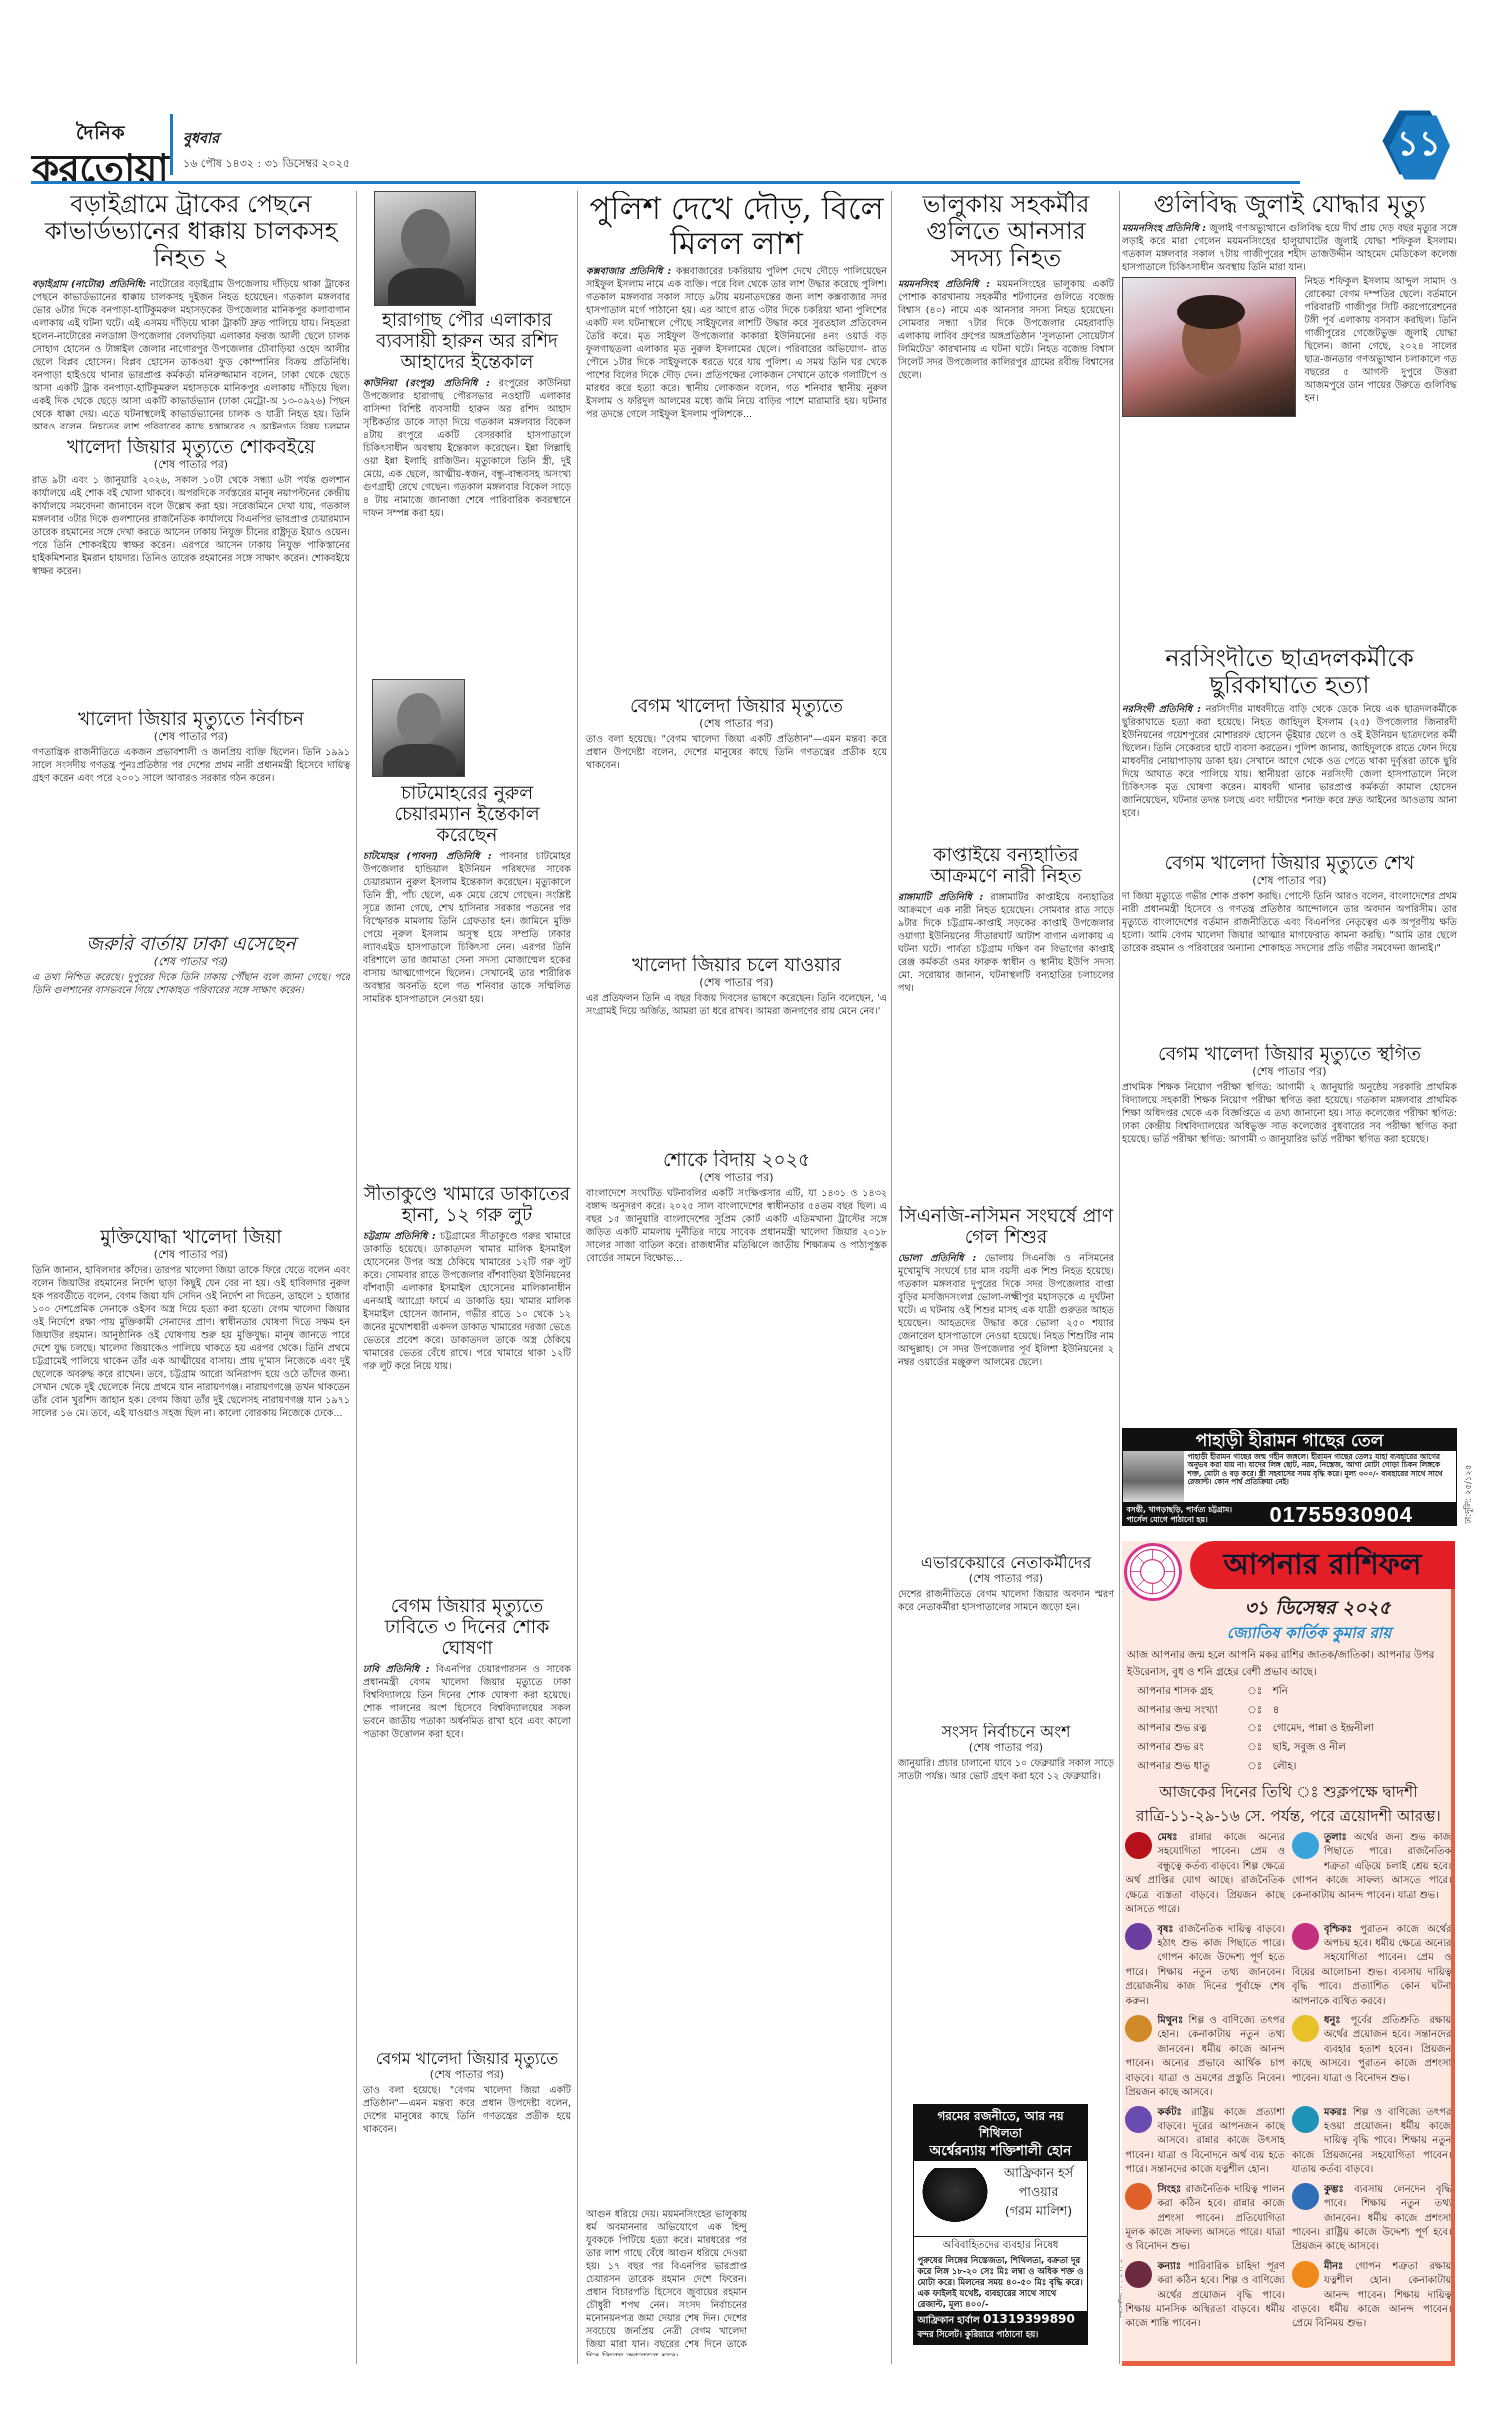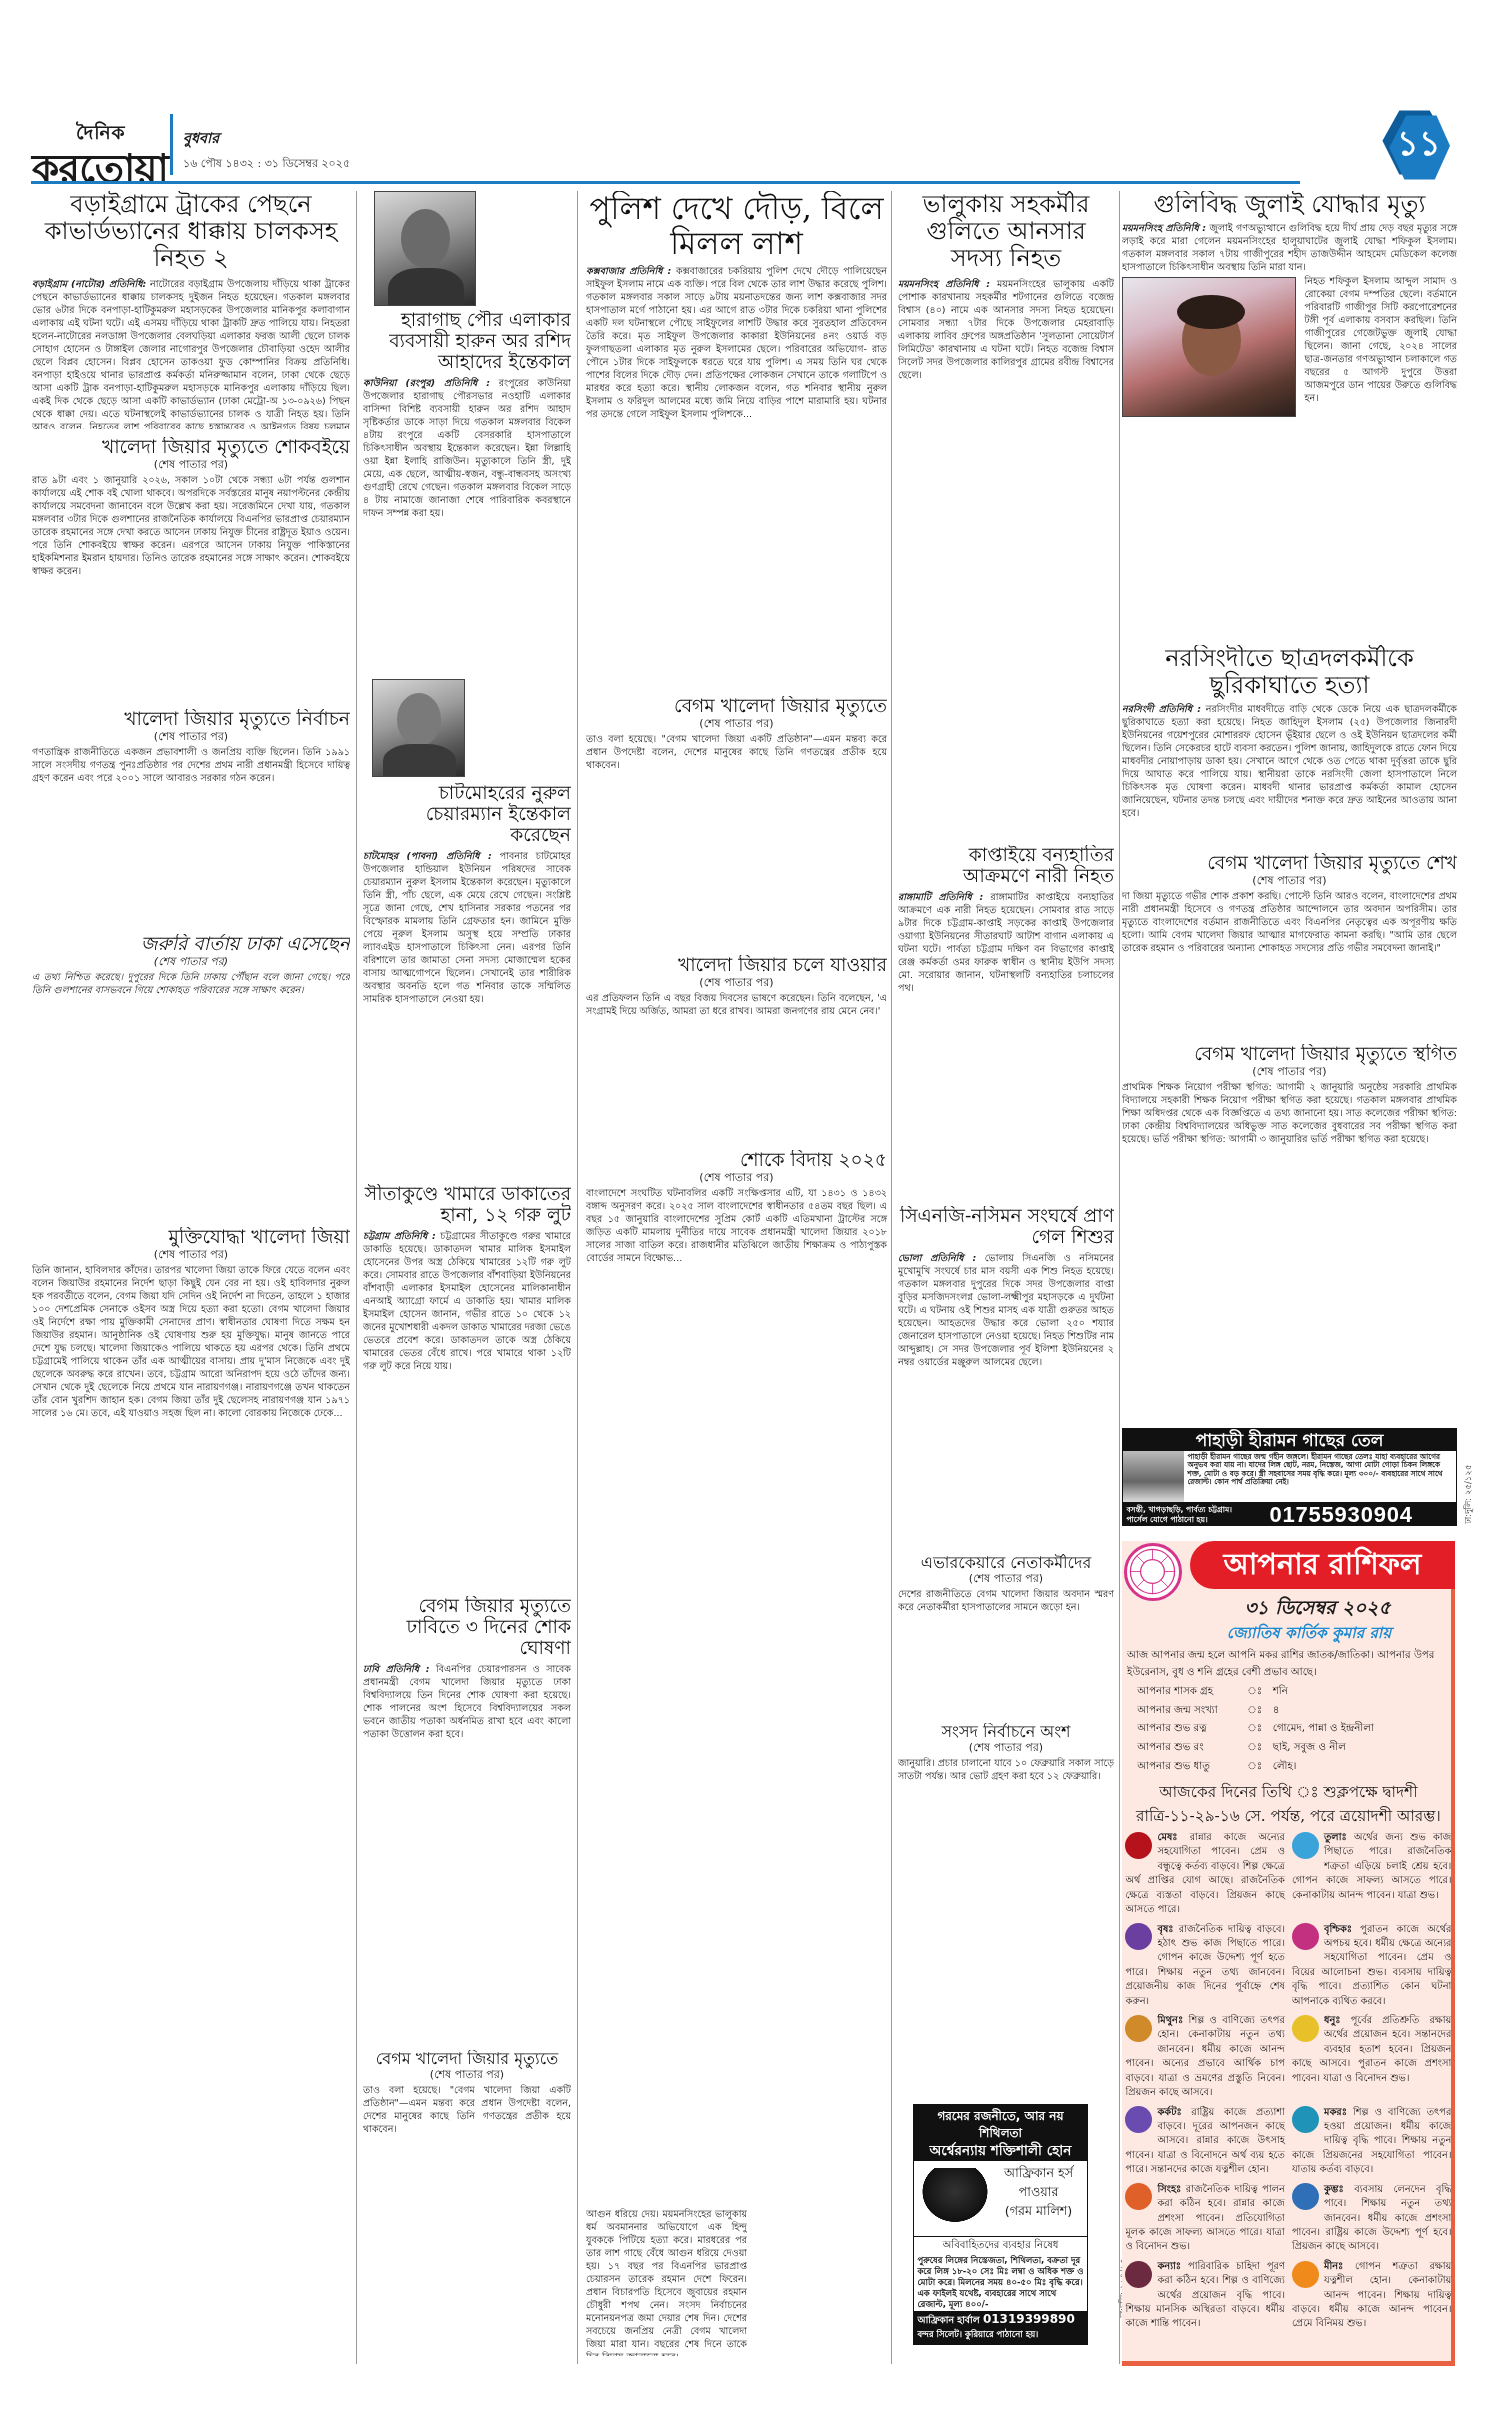--- a/index.html
+++ b/index.html
@@ -15,39 +15,39 @@
   .page-badge { left: 1374px; top: 107px; width: 76px; height: 76px; }
   .page-badge svg { width: 76px; height: 76px; }
   .page-num { position: absolute; left: 0; top: 0; width: 76px; height: 76px; display:flex; align-items:center; justify-content:center; color: #fff; font-size: 34px; font-weight: bold; font-family: "DejaVu Serif", serif; }
 
   .col { position: absolute; font-size: 9.5px; line-height: 13px; text-align: justify; color: #222; font-family: "DejaVu Sans", sans-serif; overflow: hidden; }
   .col p { margin-bottom: 0.8px; text-indent: 0; }
   .dateline { font-weight: bold; font-style: italic; }
   .headline { font-family: "DejaVu Serif", serif; text-align: center; color: #111; line-height: 1.12; }
   .h-xl { font-size: 31px; }
   .h-lg { font-size: 24px; }
-  .h-md { font-size: 18.7px; text-align: right; }
+  .h-md { font-size: 18.7px; }
   .h-sm { font-size: 16px; }
   .sub { text-align: center; font-size: 11px; margin-bottom: 1.7px; }
   .vrule { position: absolute; width: 0.8px; background: #9a9a9a; }
   .photo { position: absolute; border: 0.8px solid #444; overflow: hidden; }
   .photo-gray { background: linear-gradient(160deg, #d9d9d9 0%, #9c9c9c 40%, #555 75%, #2c2c2c 100%); }
   .photo-color { background: linear-gradient(160deg, #e7e7ec 0%, #d7b7c3 30%, #b6706f 55%, #5b3a2f 80%, #2a1f1c 100%); }
   .face { position:absolute; border-radius: 50%; }
 
   
   .ad-box { position: absolute; border: 1.7px solid #111; background: #fff; overflow: hidden; }
   .ad-title-bar { background: #111; color: #fff; text-align: center; font-weight: bold; }
   .ad-text { font-size: 9.8px; line-height: 12.7px; font-weight: bold; padding: 3.4px 5.1px; }
   .ad-phone { background: #111; color: #fff; font-weight: bold; }
   .side-note { position: absolute; font-size: 8.5px; color: #333; transform: rotate(-90deg); transform-origin: left top; white-space: nowrap; }
 
   
   .horo { position: absolute; left: 1122px; top: 1541px; width: 333px; height: 825px; background: #fde8e2; border-right: 4.2px solid #e8603f; border-bottom: 5.1px solid #e8603f; }
-  .horo-banner { position: absolute; left: 68px; top: 0; width: 265px; height: 48px; background: #e41e26; border-top-left-radius: 34px; border-bottom-left-radius: 34px; color: #ffffff; font-size: 29px; font-weight: bold; display:flex; align-items:center; justify-content:center; font-family: "DejaVu Serif", serif; }
+  .horo-banner { position: absolute; left: 68px; top: 0; width: 265px; height: 48px; background: #e41e26; border-top-left-radius: 34px; border-bottom-left-radius: 34px; color: #0f172a; font-size: 29px; font-weight: bold; display:flex; align-items:center; justify-content:center; font-family: "DejaVu Serif", serif; }
   .horo-wheel { position: absolute; left: 1.7px; top: 1.7px; width: 58px; height: 58px; border-radius: 50%; border: 3.4px solid #d6338a; background: #fff; }
   .horo-date { position:absolute; left: 68px; top: 53px; width: 255px; text-align:center; font-size: 18.7px; font-style: italic; font-weight: bold; font-family: "DejaVu Serif", serif; }
   .horo-astro { position:absolute; left: 51px; top: 80px; width: 272px; text-align:center; font-size: 15.3px; font-style: italic; font-weight: bold; color: #1b8ad0; }
   .horo-intro { position:absolute; left: 5.1px; top: 105px; width: 323px; font-size: 10.2px; line-height: 17px; }
   .horo-table { position:absolute; left: 15.3px; top: 141px; width: 306px; font-size: 10.2px; line-height: 18.7px; }
   .horo-row { display:flex; }
   .horo-row .k { width: 110px; }
   .horo-row .c { width: 25.5px; }
   .horo-tithi { position:absolute; left: 3.4px; top: 239px; width: 326px; text-align:center; font-size: 15.3px; line-height: 24px; font-family: "DejaVu Serif", serif; }
   .signs { position:absolute; left: 3.4px; top: 289px; width: 326px; display:grid; grid-template-columns: 1fr 1fr; column-gap: 7px; }

